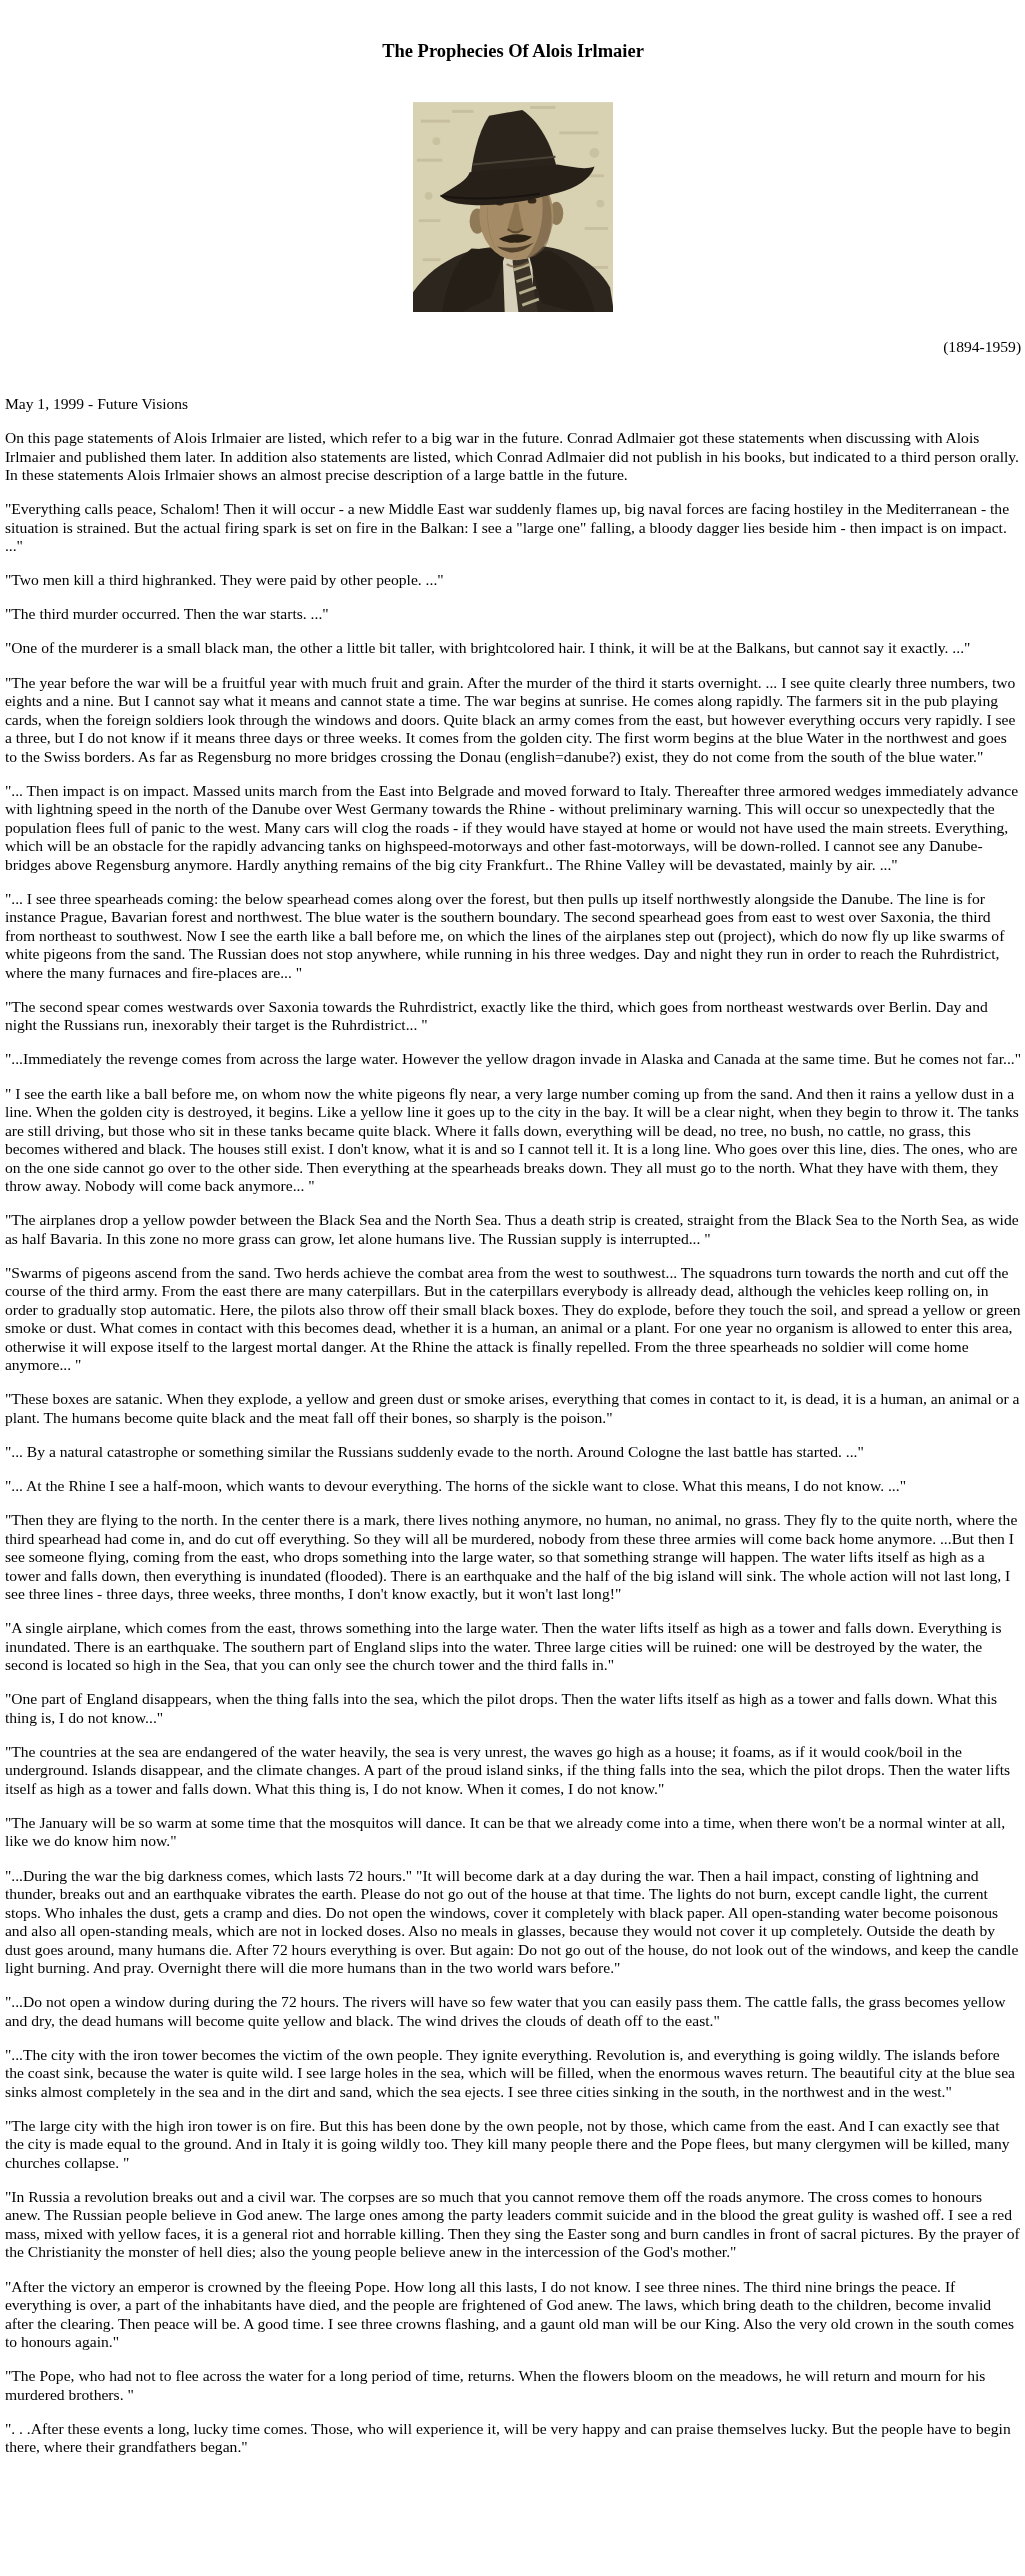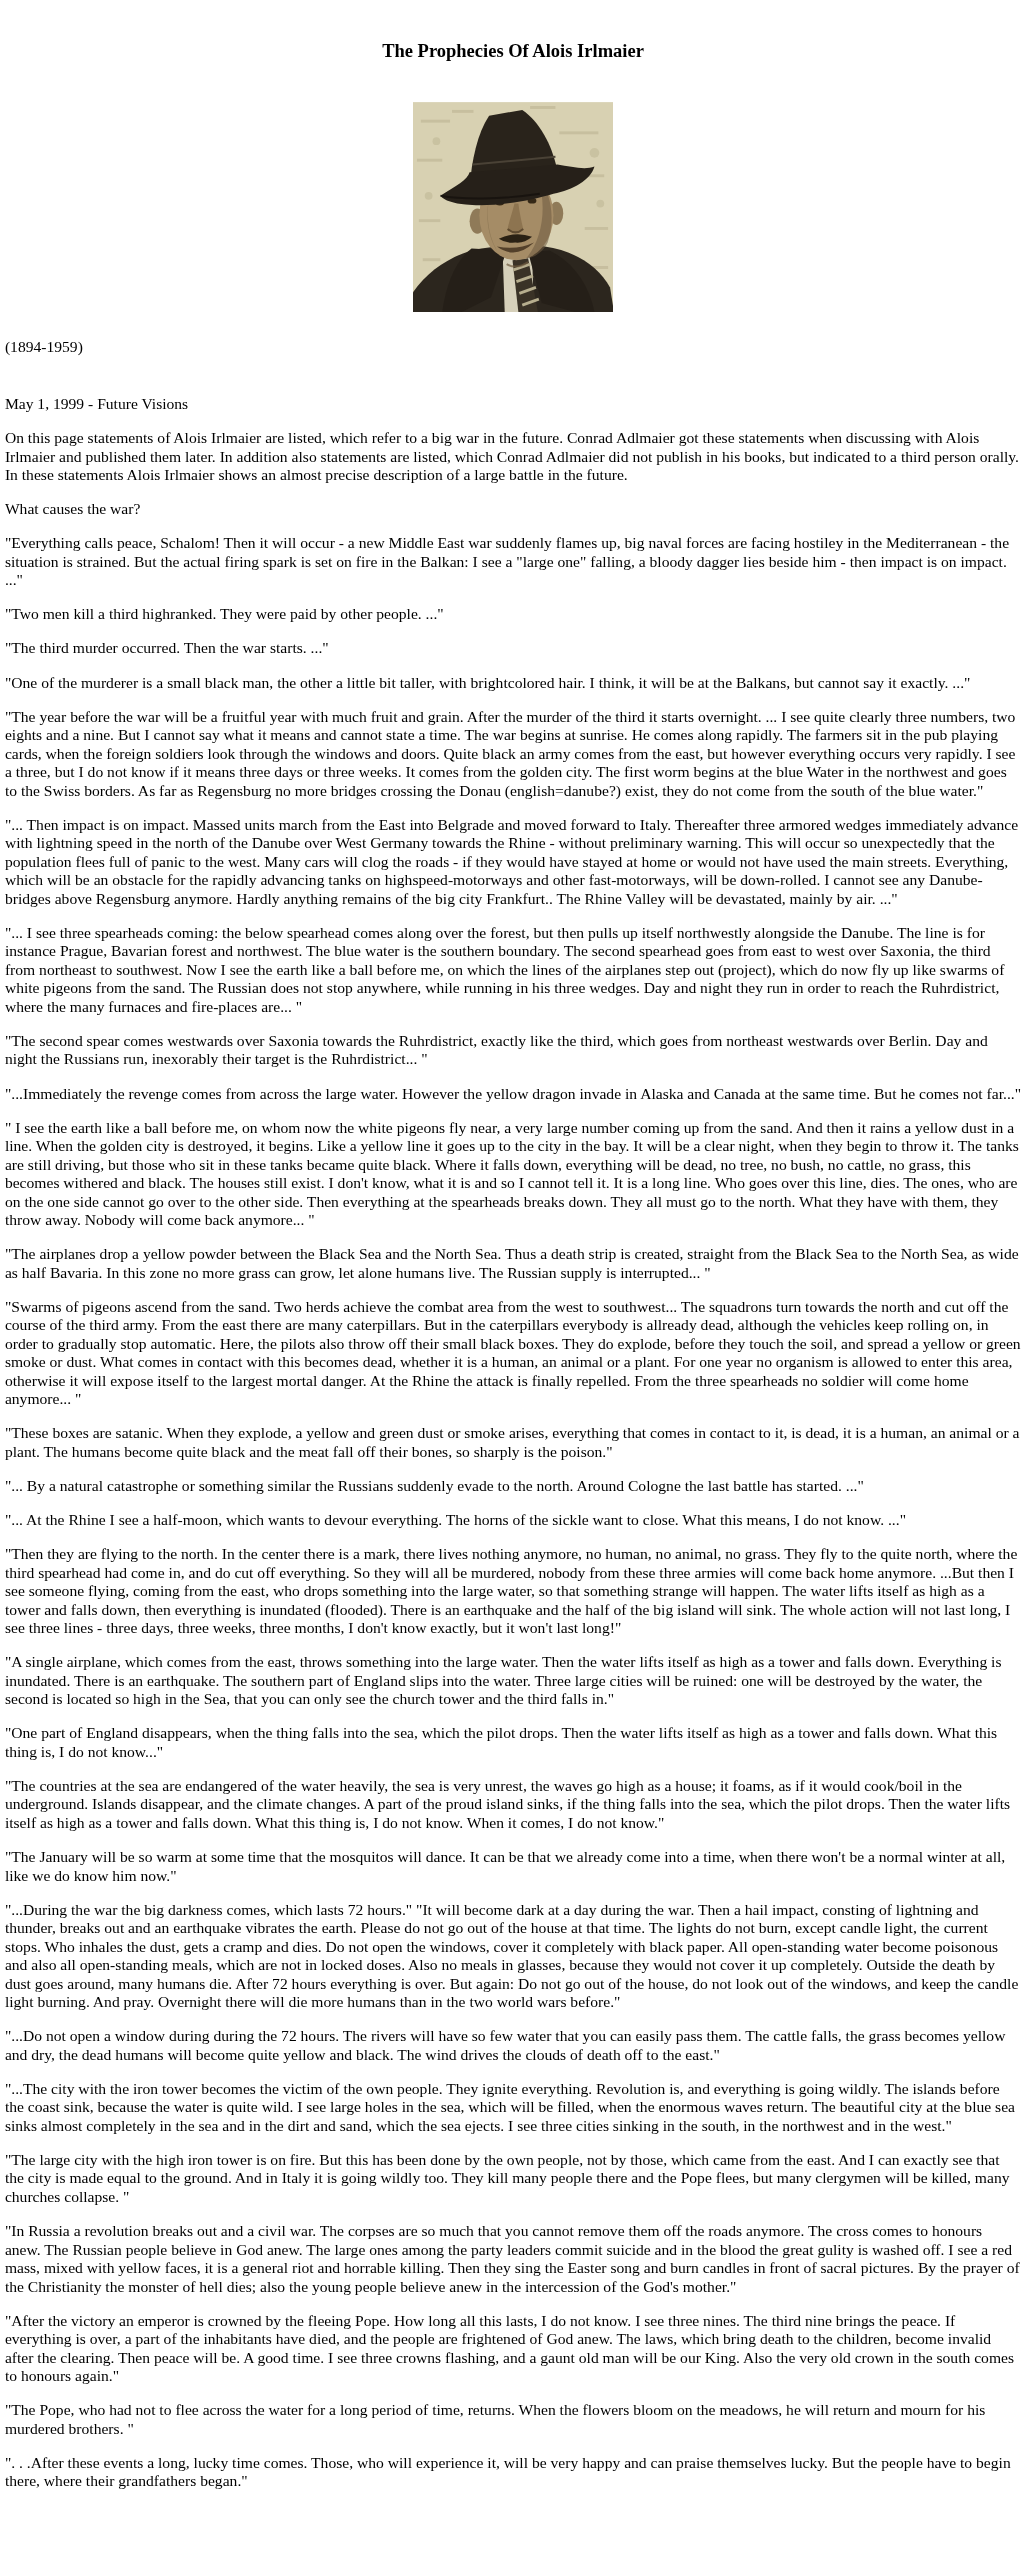--- a/index.html
+++ b/index.html
@@ -26,21 +26,21 @@
   }
   .photo-row {
     text-align: center;
     margin: 40px 0 0 0;
   }
   .photo {
     display: inline-block;
     vertical-align: top;
   }
   .caption {
-    text-align: left;
+    text-align: right;
     margin: 26px 0 0 0;
   }
   .date-line {
     margin: 39px 0 15px 0;
   }
   p.para {
     margin: 15.6px 0;
   }
 </style>
 </head>
@@ -122,21 +122,20 @@
       <path d="M 28,96 C 50,100 90,100 130,94" stroke="#0f0c08" stroke-width="2" fill="none" opacity="0.6"></path>
     </svg>
   </div>
 
   <p class="caption">(1894-1959)</p>
 
   <p class="date-line">May 1, 1999 - Future Visions</p>
 
   <p class="para">On this page statements of Alois Irlmaier are listed, which refer to a big war in the future. Conrad Adlmaier got these statements when discussing with Alois Irlmaier and published them later. In addition also statements are listed, which Conrad Adlmaier did not publish in his books, but indicated to a third person orally. In these statements Alois Irlmaier shows an almost precise description of a large battle in the future.</p>
 
-  <p class="para">What causes the war?</p>
 
   <div id="prophecies">
       <p class="para">"Everything calls peace, Schalom! Then it will occur - a new Middle East war suddenly flames up, big naval forces are facing hostiley in the Mediterranean - the situation is strained. But the actual firing spark is set on fire in the Balkan: I see a "large one" falling, a bloody dagger lies beside him - then impact is on impact. ..."</p>
       <p class="para">"Two men kill a third highranked. They were paid by other people. ..."</p>
       <p class="para">"The third murder occurred. Then the war starts. ..."</p>
       <p class="para">"One of the murderer is a small black man, the other a little bit taller, with brightcolored hair. I think, it will be at the Balkans, but cannot say it exactly. ..."</p>
       <p class="para">"The year before the war will be a fruitful year with much fruit and grain. After the murder of the third it starts overnight. ... I see quite clearly three numbers, two eights and a nine. But I cannot say what it means and cannot state a time. The war begins at sunrise. He comes along rapidly. The farmers sit in the pub playing cards, when the foreign soldiers look through the windows and doors. Quite black an army comes from the east, but however everything occurs very rapidly. I see a three, but I do not know if it means three days or three weeks. It comes from the golden city. The first worm begins at the blue Water in the northwest and goes to the Swiss borders. As far as Regensburg no more bridges crossing the Donau (english=danube?) exist, they do not come from the south of the blue water."</p>
       <p class="para">"... Then impact is on impact. Massed units march from the East into Belgrade and moved forward to Italy. Thereafter three armored wedges immediately advance with lightning speed in the north of the Danube over West Germany towards the Rhine - without preliminary warning. This will occur so unexpectedly that the population flees full of panic to the west. Many cars will clog the roads - if they would have stayed at home or would not have used the main streets. Everything, which will be an obstacle for the rapidly advancing tanks on highspeed-motorways and other fast-motorways, will be down-rolled. I cannot see any Danube-bridges above Regensburg anymore. Hardly anything remains of the big city Frankfurt.. The Rhine Valley will be devastated, mainly by air. ..."</p>
       <p class="para">"... I see three spearheads coming: the below spearhead comes along over the forest, but then pulls up itself northwestly alongside the Danube. The line is for instance Prague, Bavarian forest and northwest. The blue water is the southern boundary. The second spearhead goes from east to west over Saxonia, the third from northeast to southwest. Now I see the earth like a ball before me, on which the lines of the airplanes step out (project), which do now fly up like swarms of white pigeons from the sand. The Russian does not stop anywhere, while running in his three wedges. Day and night they run in order to reach the Ruhrdistrict, where the many furnaces and fire-places are... "</p>
       <p class="para">"The second spear comes westwards over Saxonia towards the Ruhrdistrict, exactly like the third, which goes from northeast westwards over Berlin. Day and night the Russians run, inexorably their target is the Ruhrdistrict... "</p>

